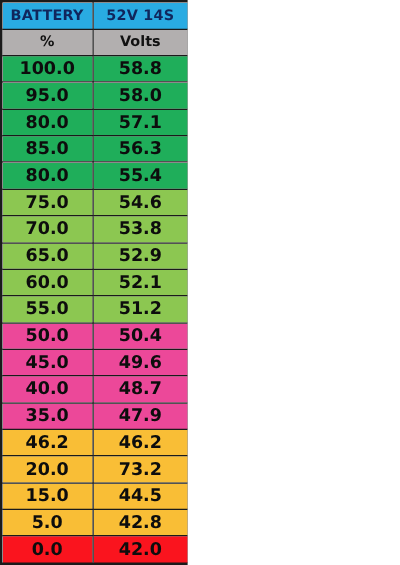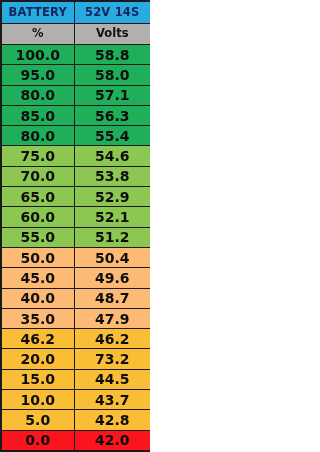--- a/index.html
+++ b/index.html
@@ -60,21 +60,21 @@
   
   tr.data-row td {
     color: #0d0d0d;
     font-size: 14px;
     height: 18.5px;
   }
 
   
   tr.band-dark-green  td { background: #1FAE5A; }
   tr.band-light-green td { background: #8CC751; }
-  tr.band-yellow      td { background: #fdba74; }
+  tr.band-yellow      td { background: #ec4899; }
   tr.band-orange      td { background: #F9BE36; }
   tr.band-red         td { background: #FA141E; }
 </style>
 </head>
 <body>
 
 <table id="chart-table">
   <colgroup>
     <col class="col-pct">
     <col class="col-volts">
@@ -152,24 +152,20 @@
       </tr>
       <tr class="data-row band-orange">
         <td>20.0</td>
         <td>73.2</td>
       </tr>
       <tr class="data-row band-orange">
         <td>15.0</td>
         <td>44.5</td>
       </tr>
       <tr class="data-row band-orange">
-        <td>10.0</td>
-        <td>43.7</td>
-      </tr>
-      <tr class="data-row band-orange">
         <td>5.0</td>
         <td>42.8</td>
       </tr>
       <tr class="data-row band-red">
         <td>0.0</td>
         <td>42.0</td>
       </tr>
     </tbody>
 </table>
 

